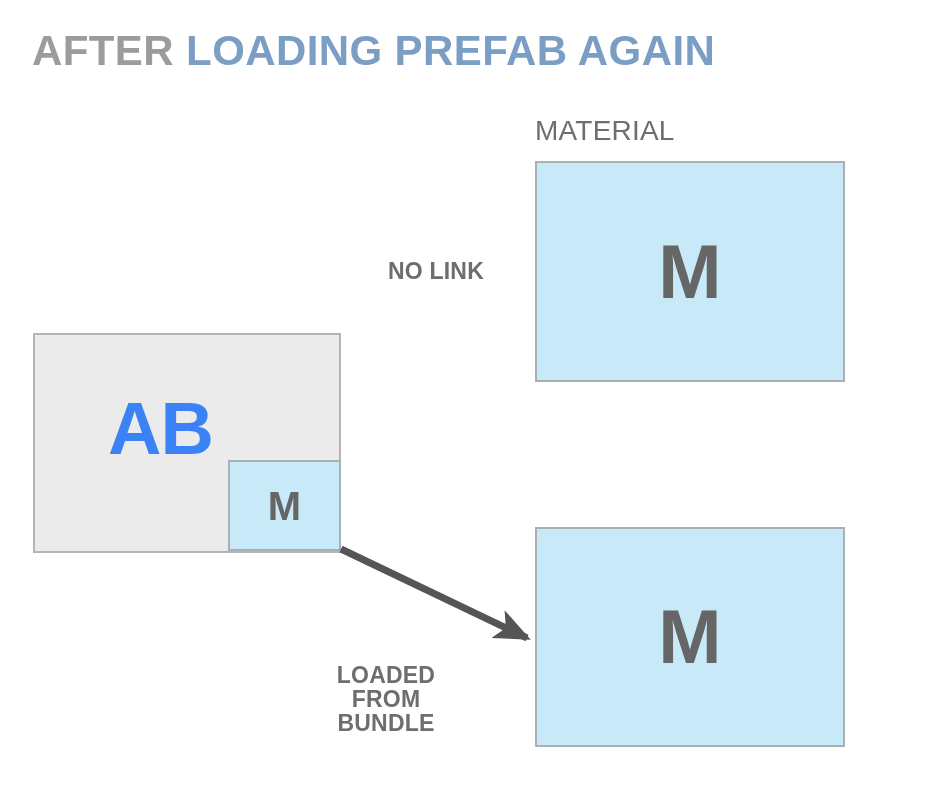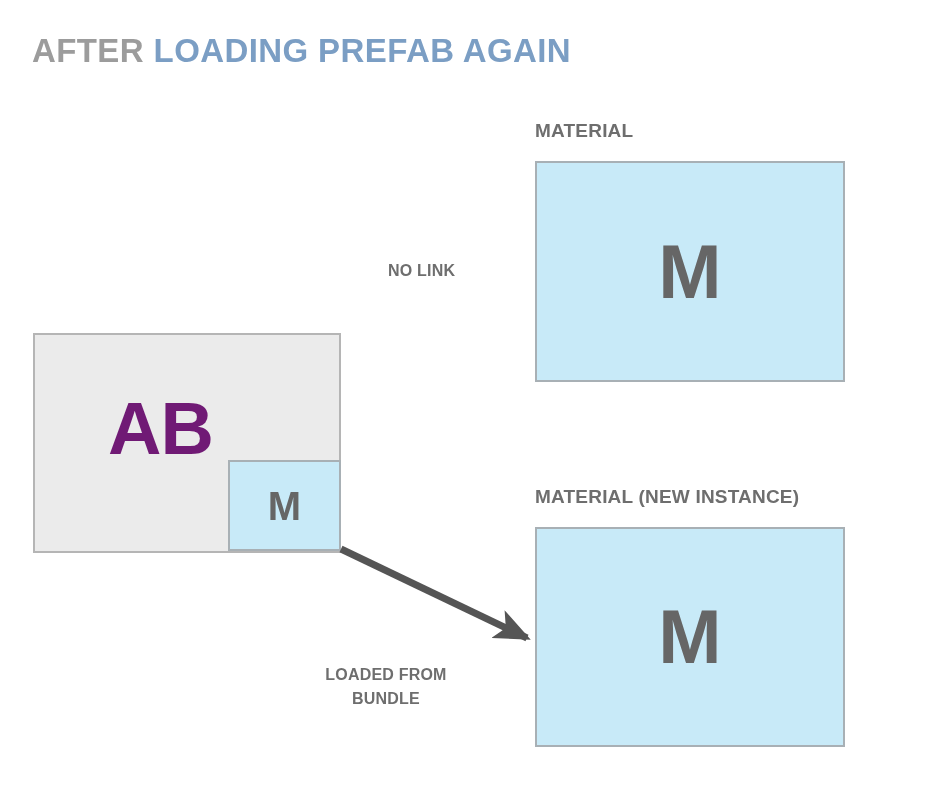--- a/index.html
+++ b/index.html
@@ -17,34 +17,34 @@
     position: relative;
     width: 950px;
     height: 800px;
   }
 
   
   #title {
     position: absolute;
     left: 32px;
     top: 30px;
-    font-size: 33px;
+    font-size: 42px;
     font-weight: bold;
     letter-spacing: 0.4px;
     white-space: nowrap;
     line-height: 42px;
   }
   .title-grey { color: #9c9c9c; }
   .title-blue { color: #7b9ec4; }
 
   
   .node-label {
     position: absolute;
-    font-size: 19px;
-    font-weight: bold;
+    font-size: 28px;
+    font-weight: normal;
     color: #6e6e6e;
     letter-spacing: 0.2px;
     white-space: nowrap;
     line-height: 24px;
   }
 
   
   .box {
     position: absolute;
     box-sizing: border-box;
@@ -77,36 +77,36 @@
   #new-instance-box  { left: 535px; top: 527px; width: 310px; height: 220px; }
   #new-instance-box .box-letter { font-size: 76px; }
 
   #assetbundle-box   { left: 33px;  top: 333px; width: 308px; height: 220px; }
   #ab-letter {
     position: absolute;
     left: 108px;
     top: 392px;
     font-size: 74px;
     font-weight: bold;
-    color: #701a75;
+    color: #3b82f6;
     line-height: 1;
     letter-spacing: -1px;
   }
   #embedded-material-box { left: 228px; top: 460px; width: 113px; height: 91px; }
   #embedded-material-box .box-letter { font-size: 40px; }
 
   
   #material-label     { left: 535px; top: 119px; }
   #new-instance-label { left: 535px; top: 485px; }
   #assetbundle-label  { left: 33px;  top: 291px; }
 
   
   .edge-label {
     position: absolute;
-    font-size: 16px;
+    font-size: 23px;
     font-weight: bold;
     color: #6e6e6e;
     letter-spacing: 0.2px;
     text-align: center;
     line-height: 24px;
     white-space: nowrap;
   }
   #no-link-label { left: 388px; top: 259px; }
   #loaded-from-bundle-label {
     left: 312px;
@@ -153,18 +153,17 @@
     <defs>
       <marker id="arrowhead" markerWidth="5.2" markerHeight="4.4" refX="4.6" refY="2.2" orient="auto" markerUnits="strokeWidth">
         <path d="M0,0 L5.2,2.2 L0,4.4 L1.25,2.2 Z" fill="#555555"></path>
       </marker>
     </defs>
     <line x1="341" y1="549" x2="527" y2="638" stroke="#555555" stroke-width="7" marker-end="url(#arrowhead)"></line>
   </svg>
 
   <div class="edge-label" id="loaded-from-bundle-label">LOADED FROM BUNDLE</div>
 
-  <div class="node-label" id="new-instance-label">MATERIAL (NEW INSTANCE)</div>
   <div class="box box-blue" id="new-instance-box">
     <div class="box-letter">M</div>
   </div>
 
 </div>
 
 </body></html>

